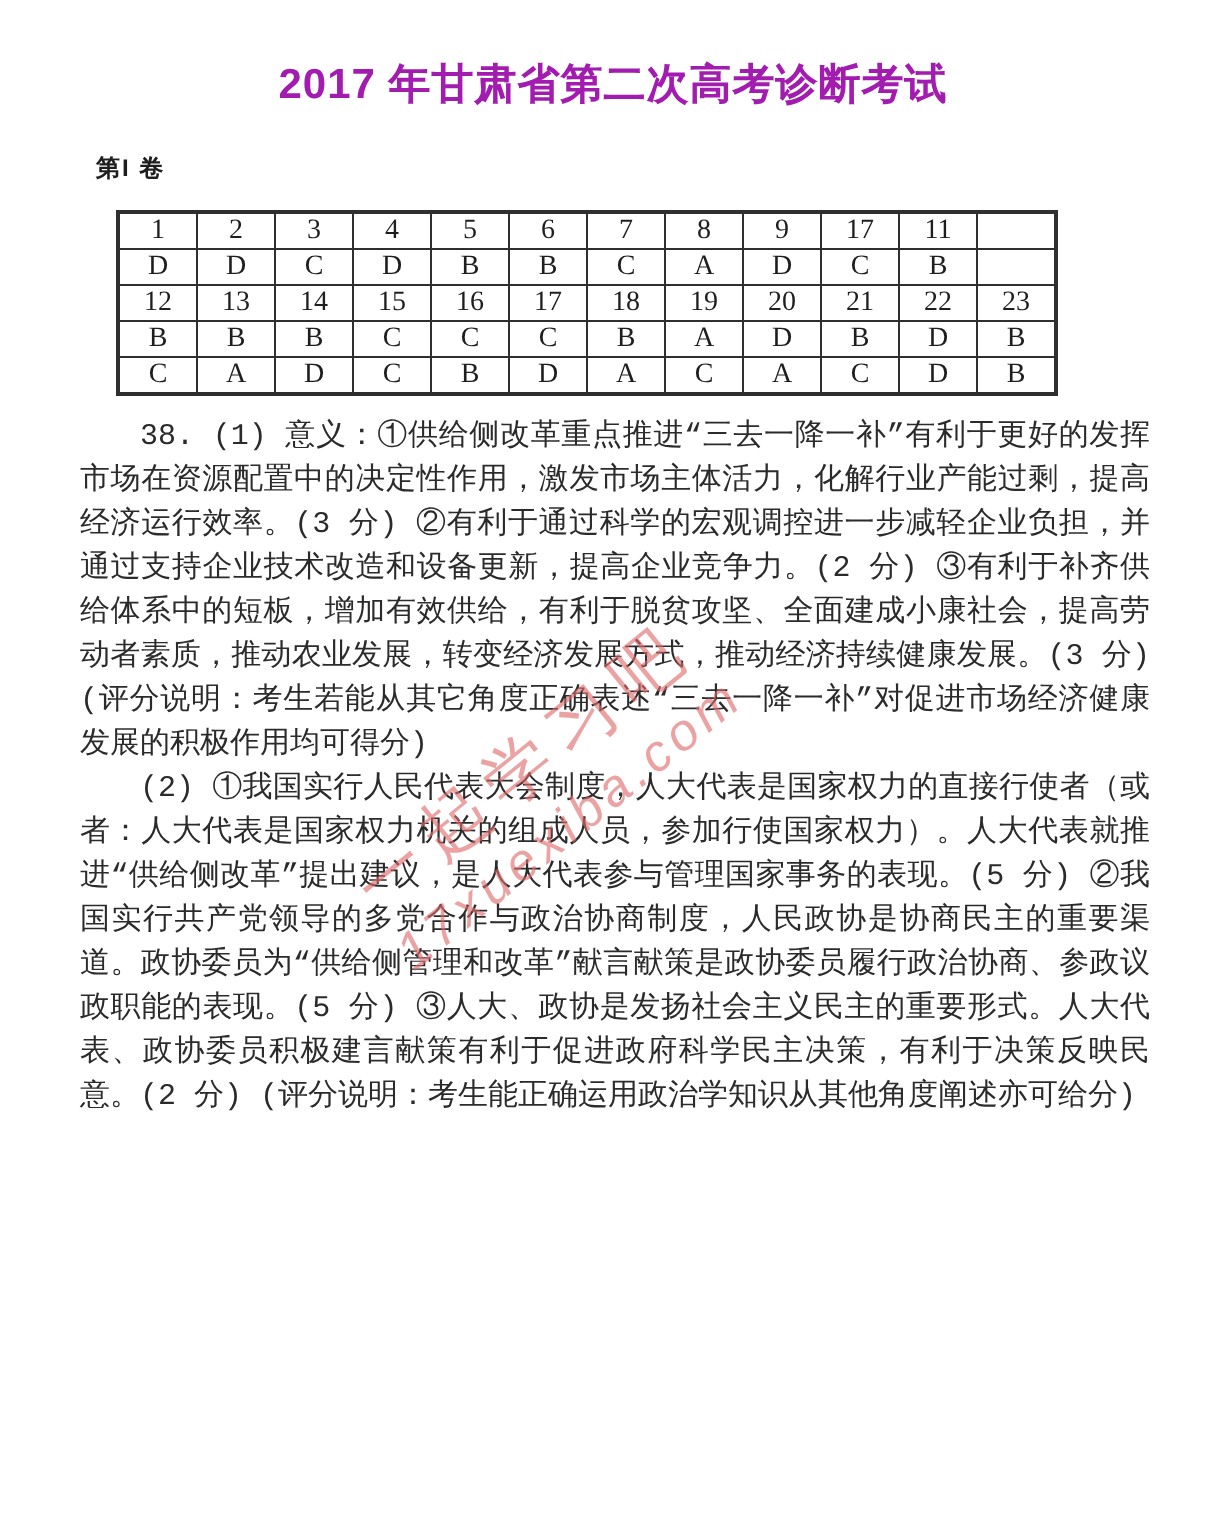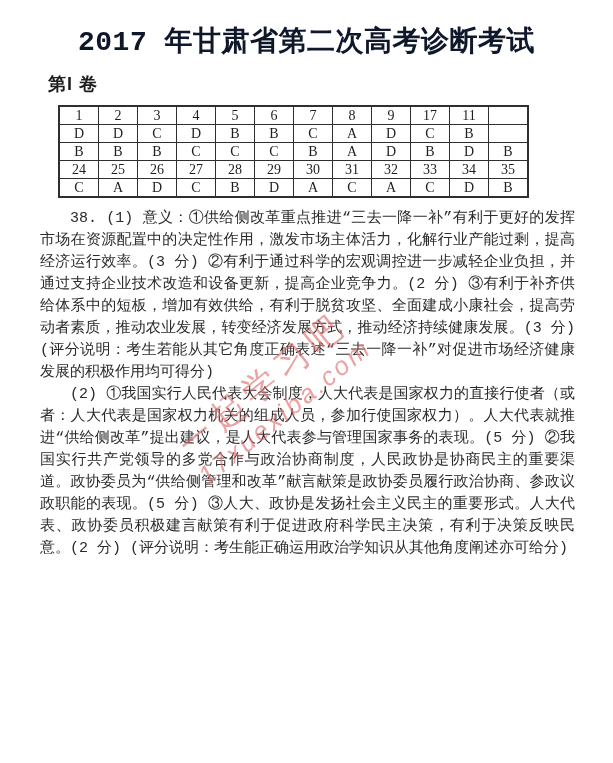--- a/index.html
+++ b/index.html
@@ -14,33 +14,33 @@
   .page {
     position: relative;
     width: 613px;
     height: 763px;
     background: #ffffff;
   }
   .titles { padding-top: 30px; }
   .title {
     margin: 0;
     text-align: center;
-    font-family: Liberation Mono, monospace;
+    font-family: Liberation Sans, sans-serif;
     font-weight: 700;
-    font-size: 28px;
+    font-size: 21px;
     line-height: 26px;
-    color: #0f172a;
+    color: #a21caf;
     letter-spacing: 0.5px;
   }
   .title.second { margin-top: 14px; }
   .section-heading {
     margin: 19px 0 0 48px;
     font-family: "Liberation Sans", "DejaVu Sans", sans-serif;
     font-weight: 700;
-    font-size: 18px;
+    font-size: 12px;
     line-height: 18px;
     color: #1e1e1e;
     letter-spacing: 1px;
   }
   table.answer-table {
     margin: 12px 0 0 58px;
     border-collapse: collapse;
     border: 2px solid #2f2f2f;
   }
   table.answer-table td {
@@ -127,46 +127,46 @@
           <td>B</td>
           <td>B</td>
           <td>C</td>
           <td>A</td>
           <td>D</td>
           <td>C</td>
           <td>B</td>
           <td></td>
         </tr>
         <tr>
+          <td>12</td>
+          <td>13</td>
+          <td>14</td>
+          <td>15</td>
+          <td>16</td>
+          <td>17</td>
+          <td>18</td>
+          <td>19</td>
+          <td>20</td>
+          <td>21</td>
+          <td>22</td>
+          <td>23</td>
+        </tr>
+        <tr>
           <td>B</td>
           <td>B</td>
           <td>B</td>
           <td>C</td>
           <td>C</td>
           <td>C</td>
           <td>B</td>
           <td>A</td>
           <td>D</td>
           <td>B</td>
           <td>D</td>
           <td>B</td>
-        </tr>
-        <tr>
-          <td>24</td>
-          <td>25</td>
-          <td>26</td>
-          <td>27</td>
-          <td>28</td>
-          <td>29</td>
-          <td>30</td>
-          <td>31</td>
-          <td>32</td>
-          <td>33</td>
-          <td>34</td>
-          <td>35</td>
         </tr>
         <tr>
           <td>C</td>
           <td>A</td>
           <td>D</td>
           <td>C</td>
           <td>B</td>
           <td>D</td>
           <td>A</td>
           <td>C</td>

